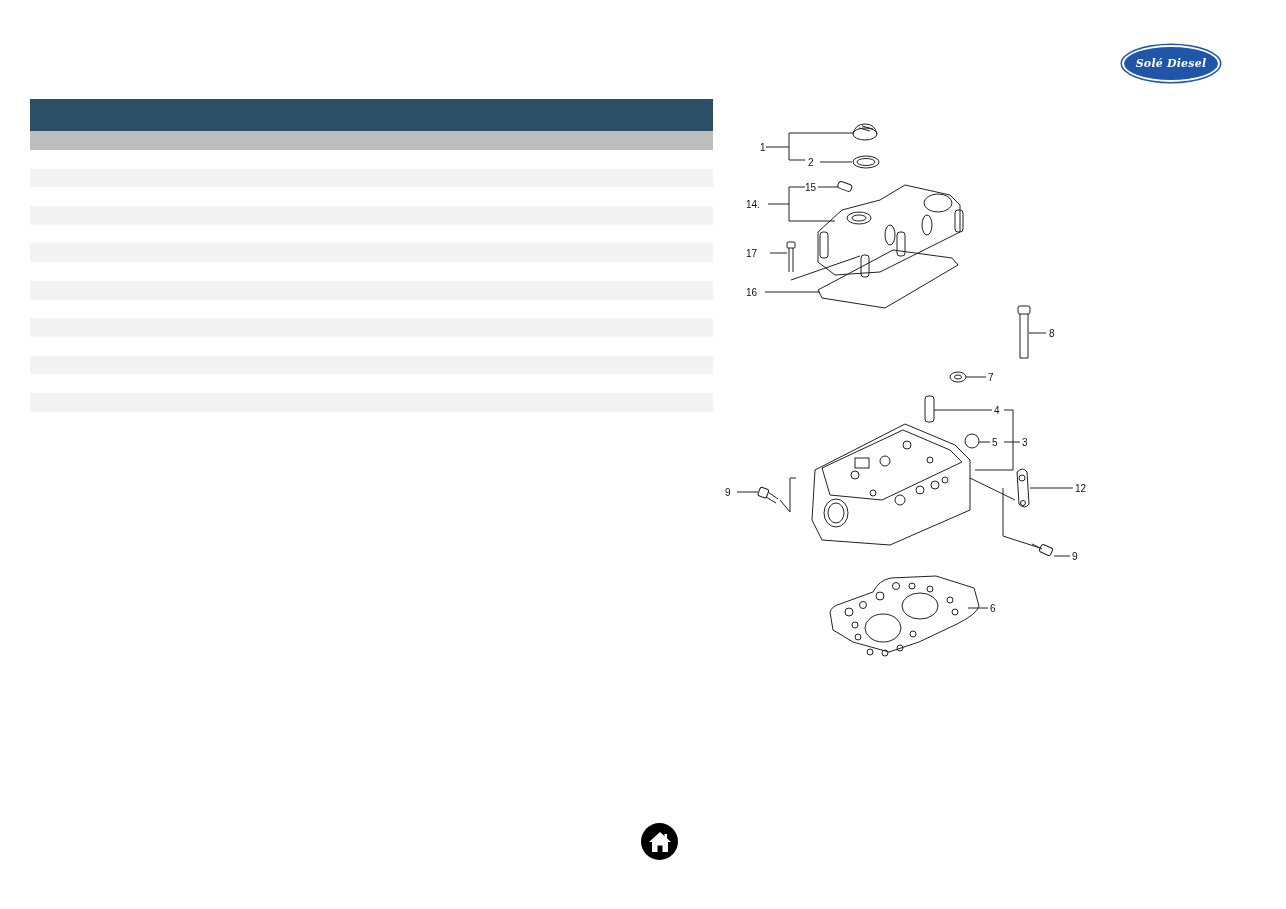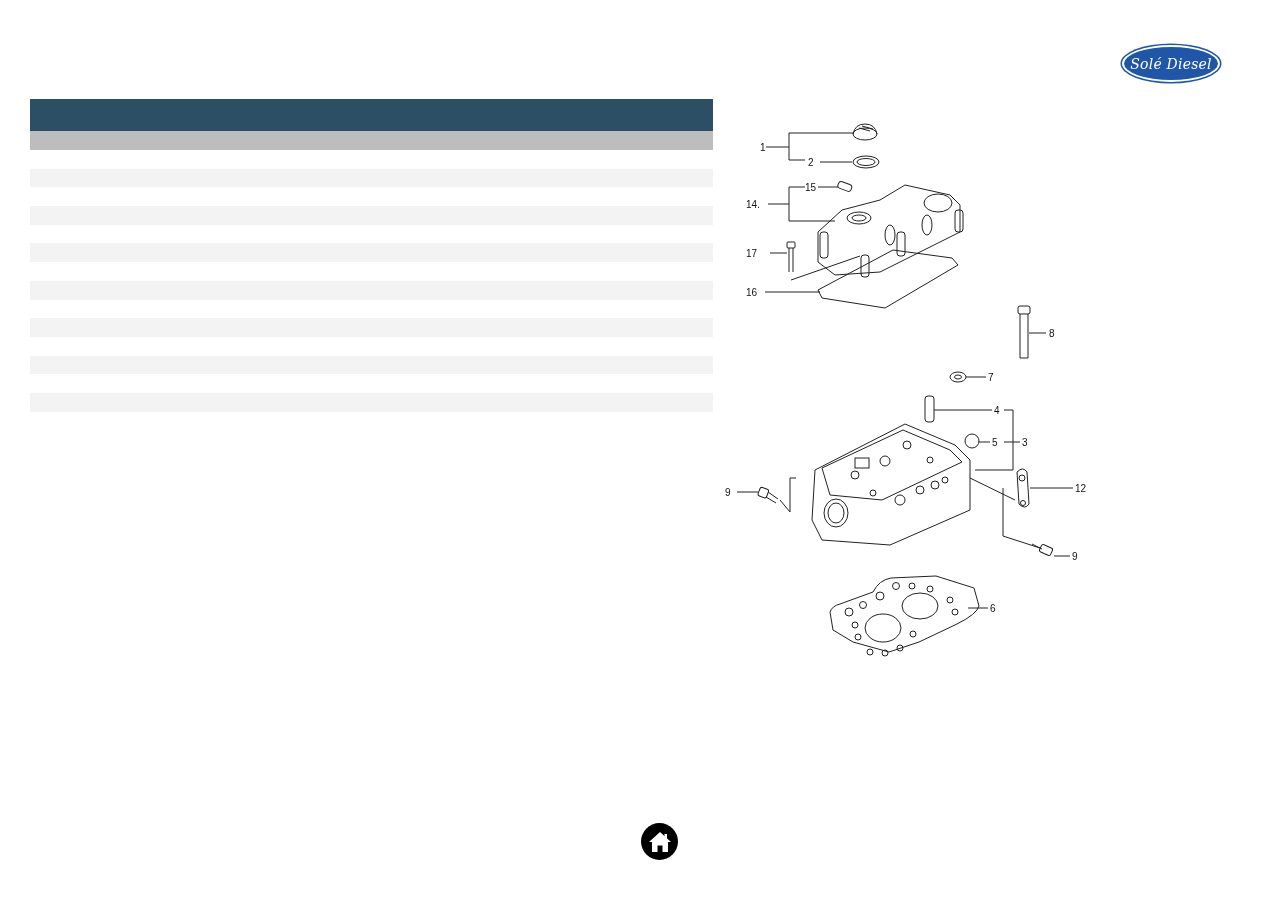--- a/index.html
+++ b/index.html
@@ -6,22 +6,22 @@
     html, body { width: 1286px; height: 909px; background: #ffffff; overflow: hidden; }
     body { position: relative; font-family: "Liberation Sans", sans-serif; color: #222; }
 
     .logo {
       position: absolute; left: 1122px; top: 45px; width: 98px; height: 37px;
       border-radius: 50%; background: #1f56a8; border: 2px solid #ffffff;
       box-shadow: 0 0 0 1.5px #1f56a8;
       display: flex; align-items: center; justify-content: center;
     }
     .logo-text {
-      color: #ffffff; font-family: "DejaVu Serif", serif; font-style: italic; font-weight: normal;
-      font-size: 14px; letter-spacing: 0.2px; white-space: nowrap;
+      color: #ffffff; font-family: "DejaVu Serif", serif; font-style: italic; font-weight: bold;
+      font-size: 11px; letter-spacing: 0.2px; white-space: nowrap;
     }
 
     .parts-table { position: absolute; left: 30px; top: 99px; width: 683px; }
     .table-title-bar { height: 32px; background: #2c4f65; color: #fff; font-size: 14px; padding: 8px 10px; }
     .table-header-row { height: 19px; background: #bdbdbd; display: flex; font-size: 11px; color: #222; }
     .table-header-row span { padding: 3px 6px; }
     .table-row { height: 18.7px; display: flex; font-size: 11px; }
     .table-row:nth-child(even) { background: #f3f3f3; }
     .table-row:nth-child(odd) { background: #ffffff; }
     .table-row span { padding: 3px 6px; }

